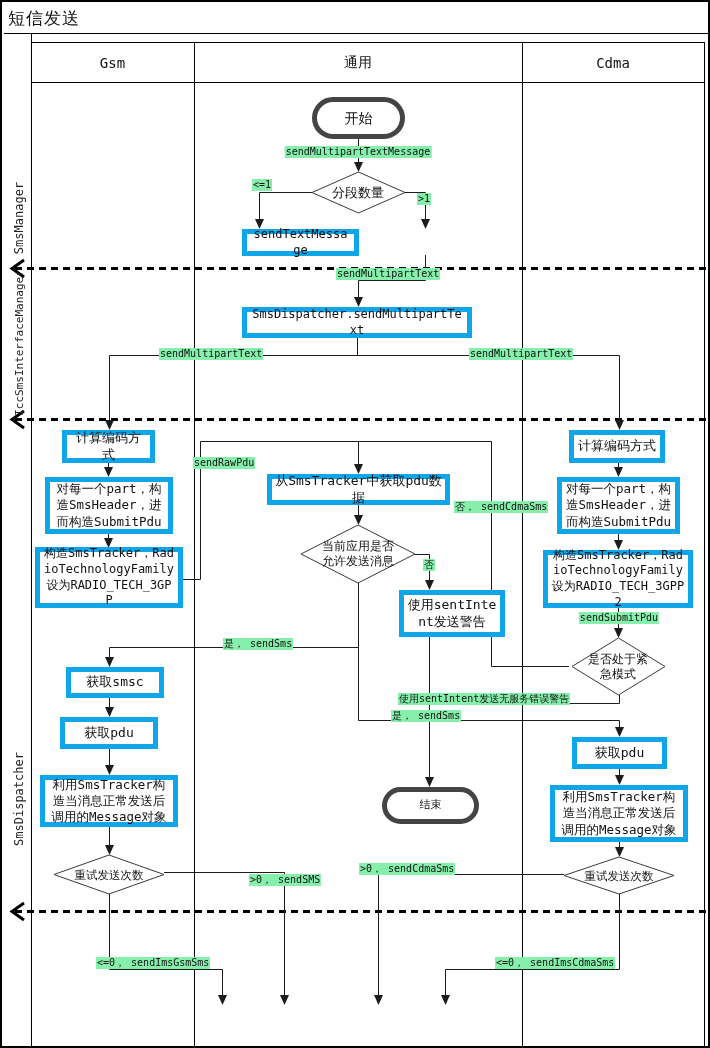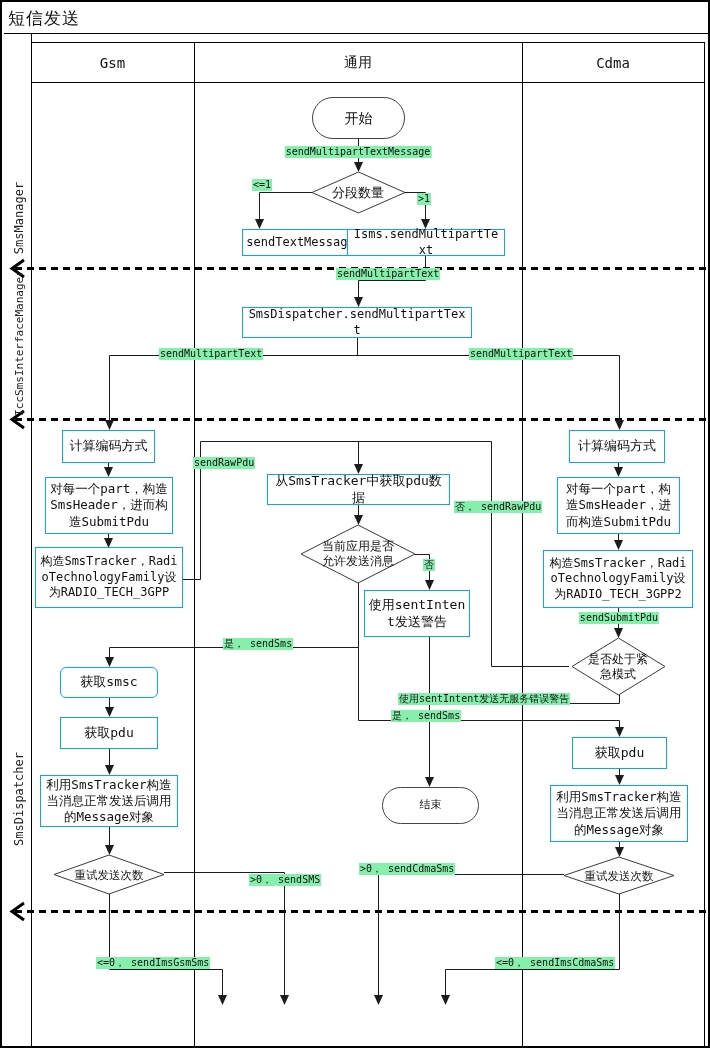--- a/index.html
+++ b/index.html
@@ -6,21 +6,21 @@
   .canvas{
     position:relative;width:710px;height:1048px;background:#fff;
     border:2px solid #000;box-sizing:border-box;overflow:hidden;
     font-family:"DejaVu Sans Mono","DejaVu Sans",monospace;color:#111;
   }
   svg.wires{position:absolute;left:0;top:0;pointer-events:none;}
   .title{position:absolute;left:6px;top:5px;font-size:17px;letter-spacing:1px;}
   .col-header{position:absolute;top:41px;height:39px;display:flex;align-items:center;justify-content:center;font-size:14px;}
   .vlabel{position:absolute;white-space:nowrap;font-size:12px;color:#222;transform:translate(-50%,-50%) rotate(-90deg);}
   .node{
-    position:absolute;border:1px solid #0ea5e9;background:#fff;box-sizing:border-box;
+    position:absolute;border:5px solid #0ea5e9;background:#fff;box-sizing:border-box;
     display:flex;align-items:center;justify-content:center;text-align:center;
     font-size:13px;line-height:1.3;padding:1px 3px;word-break:break-all;
   }
   .latin{font-size:12px;}
   .oval{border-radius:999px;border-color:#444;}
   .dtext{
     position:absolute;transform:translate(-50%,-50%);text-align:center;
     font-size:12px;line-height:1.25;word-break:break-all;
   }
   .lbl{position:absolute;font-size:10px;line-height:12px;background:#86efac;white-space:nowrap;padding:0 1px;color:#111;}
@@ -130,55 +130,54 @@
   <div class="col-header" style="left:520px;width:182px;">Cdma</div>
 
   <div class="vlabel" style="left:17px;top:216px;">SmsManager</div>
   <div class="vlabel" style="left:17px;top:341px;font-size:11px;">IccSmsInterfaceManager</div>
   <div class="vlabel" style="left:17px;top:797px;">SmsDispatcher</div>
 
   <div class="node oval" style="left:310px;top:95px;width:93px;height:42px;font-size:14px;">开始</div>
   <div class="node oval" style="left:380px;top:785px;width:97px;height:37px;font-size:11px;">结束</div>
 
   <div class="node latin" style="left:200px;top:227px;width:117px;height:27px;margin-left:40px;">sendTextMessage</div>
-  <div class="node latin" style="left:345px;top:227px;width:158px;height:27px;">Isms.sendMultipartText</div>
   <div class="node latin" style="left:240px;top:305px;width:230px;height:31px;">SmsDispatcher.sendMultipartText</div>
 
   <div class="node" style="left:60px;top:428px;width:93px;height:33px;">计算编码方式</div>
   <div class="node" style="left:43px;top:475px;width:128px;height:57px;font-size:12.5px;">对每一个part，构造SmsHeader，进而构造SubmitPdu</div>
   <div class="node" style="left:33px;top:545px;width:148px;height:61px;font-size:12px;">构造SmsTracker，RadioTechnologyFamily设为RADIO_TECH_3GPP</div>
 
   <div class="node" style="left:265px;top:472px;width:183px;height:31px;">从SmsTracker中获取pdu数据</div>
-  <div class="node" style="left:362px;top:588px;width:106px;height:47px;">使用sentIntent发送警告</div>
+  <div class="node" style="left:397px;top:588px;width:106px;height:47px;">使用sentIntent发送警告</div>
 
   <div class="node" style="left:567px;top:428px;width:96px;height:33px;">计算编码方式</div>
   <div class="node" style="left:555px;top:475px;width:123px;height:57px;font-size:12.5px;">对每一个part，构造SmsHeader，进而构造SubmitPdu</div>
   <div class="node" style="left:541px;top:548px;width:150px;height:58px;font-size:12px;">构造SmsTracker，RadioTechnologyFamily设为RADIO_TECH_3GPP2</div>
 
-  <div class="node" style="left:58px;top:665px;width:98px;height:31px;border-radius:6px;">获取smsc</div>
+  <div class="node" style="left:64px;top:665px;width:98px;height:31px;">获取smsc</div>
   <div class="node" style="left:58px;top:715px;width:98px;height:32px;">获取pdu</div>
   <div class="node" style="left:38px;top:773px;width:138px;height:52px;font-size:12.5px;">利用SmsTracker构造当消息正常发送后调用的Message对象</div>
 
   <div class="node" style="left:570px;top:735px;width:95px;height:32px;">获取pdu</div>
   <div class="node" style="left:548px;top:783px;width:138px;height:57px;font-size:12.5px;">利用SmsTracker构造当消息正常发送后调用的Message对象</div>
 
   <div class="dtext" style="left:356px;top:191px;font-size:13px;white-space:nowrap;">分段数量</div>
   <div class="dtext" style="left:356px;top:552px;width:80px;">当前应用是否允许发送消息</div>
   <div class="dtext" style="left:616px;top:665px;width:66px;">是否处于紧急模式</div>
   <div class="dtext" style="left:107px;top:873px;font-size:11.5px;white-space:nowrap;">重试发送次数</div>
   <div class="dtext" style="left:617px;top:874px;font-size:11.5px;white-space:nowrap;">重试发送次数</div>
 
   <div class="lbl cx" style="left:356px;top:144px;">sendMultipartTextMessage</div>
   <div class="lbl" style="left:250px;top:177px;">&lt;=1</div>
   <div class="lbl" style="left:415px;top:191px;">&gt;1</div>
   <div class="lbl" style="left:334px;top:266px;">sendMultipartText</div>
   <div class="lbl" style="left:157px;top:346px;">sendMultipartText</div>
   <div class="lbl" style="left:467px;top:346px;">sendMultipartText</div>
   <div class="lbl" style="left:191px;top:430px;margin-top:25px;">sendRawPdu</div>
-  <div class="lbl" style="left:452px;top:499px;">否， sendRawPdu</div>
+  <div class="lbl" style="left:452px;top:499px;">否， sendCdmaSms</div>
   <div class="lbl" style="left:421px;top:557px;">否</div>
   <div class="lbl" style="left:221px;top:636px;">是， sendSms</div>
   <div class="lbl cx" style="left:617px;top:610px;">sendSubmitPdu</div>
   <div class="lbl" style="left:396px;top:691px;">使用sentIntent发送无服务错误警告</div>
   <div class="lbl" style="left:389px;top:708px;">是， sendSms</div>
   <div class="lbl" style="left:247px;top:872px;">&gt;0， sendSMS</div>
   <div class="lbl" style="left:357px;top:861px;">&gt;0， sendCdmaSms</div>
   <div class="lbl" style="left:94px;top:955px;">&lt;=0， sendImsGsmSms</div>
   <div class="lbl" style="left:493px;top:955px;">&lt;=0， sendImsCdmaSms</div>
 

